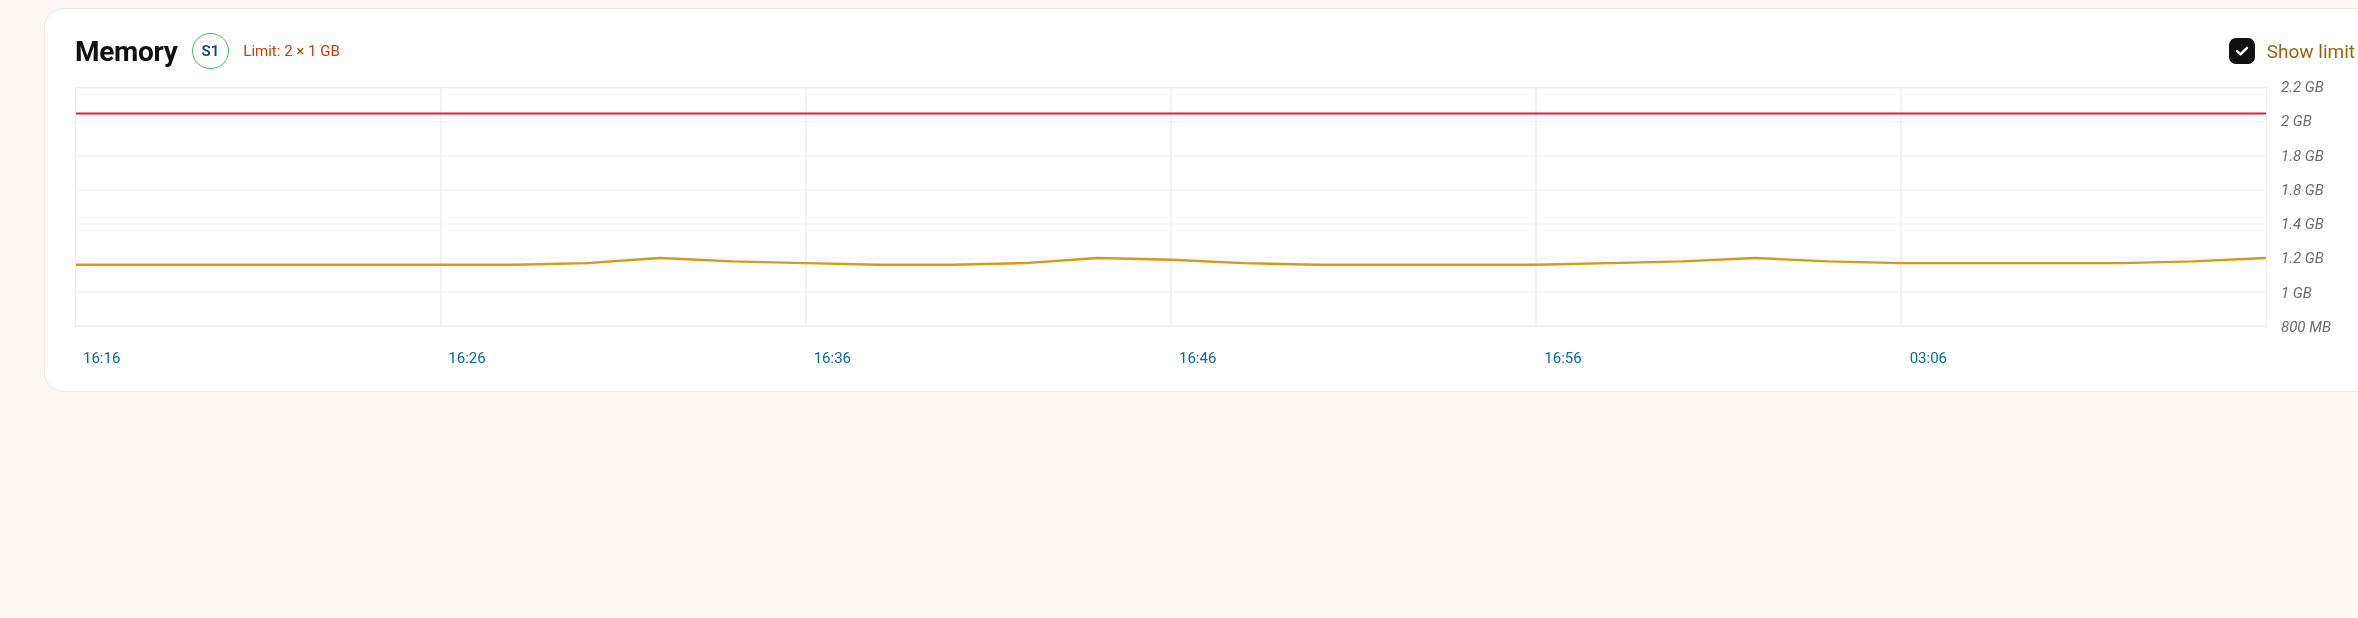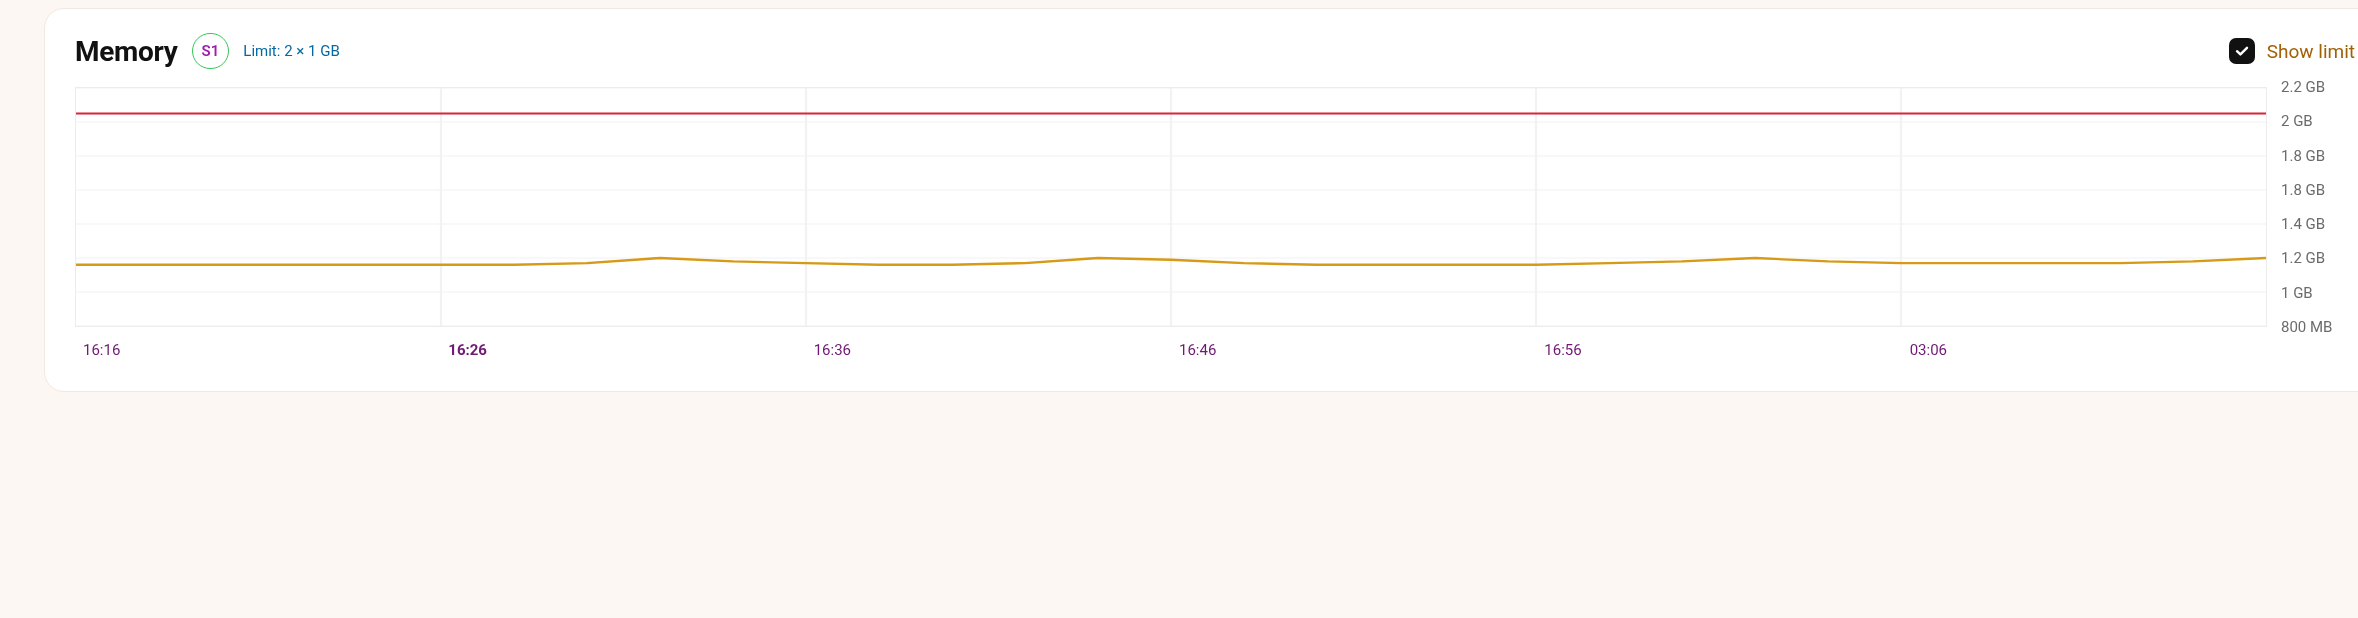--- a/index.html
+++ b/index.html
@@ -34,28 +34,28 @@
       letter-spacing: -0.01em;
     }
     .badge {
       display: inline-flex;
       align-items: center;
       justify-content: center;
       height: 36px;
       padding: 0 9px;
       border: 1.5px solid #34c759;
       border-radius: 999px;
-      color: #a21caf;
+      color: #0c4a6e;
       font-size: 15px;
       font-weight: 600;
       line-height: 1;
     }
     .limit-label {
       font-size: 15px;
-      color: #0369a1;
+      color: #c2410c;
     }
     .header-right {
       display: flex;
       align-items: center;
       gap: 12px;
     }
     .checkbox {
       width: 26px;
       height: 26px;
       border-radius: 7px;
@@ -75,20 +75,21 @@
       width: 100%;
       height: 280px;
     }
     .y-labels {
       position: absolute;
       right: 0;
       top: 0;
       bottom: 40px;
       width: 80px;
       pointer-events: none;
+      font-style: italic;
     }
     .y-label {
       position: absolute;
       left: 6px;
       transform: translateY(-50%);
       font-size: 15px;
       color: #6b6b6b;
       white-space: nowrap;
     }
     .plot {
@@ -106,23 +107,23 @@
     }
     .x-labels {
       position: absolute;
       left: 0;
       right: 88px;
       bottom: 0;
       height: 34px;
     }
     .x-label {
       position: absolute;
-      top: 8px;
+      top: 16px;
       font-size: 15px;
-      color: #701a75;
+      color: #0369a1;
       transform: translateX(0);
     }
     .hgrid line { stroke: #f2f2f2; stroke-width: 1; }
     .vgrid line { stroke: #f2f2f2; stroke-width: 1; }
     .limit-line { stroke: #d6243a; stroke-width: 2.2; fill: none; }
     .data-line  { stroke: #d69a17; stroke-width: 2.4; fill: none; stroke-linejoin: round; stroke-linecap: round; }
   </style>
 </head>
 <body>
 
@@ -172,20 +173,20 @@
         <div class="y-label" style="top: 14.2857%;">2 GB</div>
         <div class="y-label" style="top: 28.5714%;">1.8 GB</div>
         <div class="y-label" style="top: 42.8571%;">1.8 GB</div>
         <div class="y-label" style="top: 57.1429%;">1.4 GB</div>
         <div class="y-label" style="top: 71.4286%;">1.2 GB</div>
         <div class="y-label" style="top: 85.7143%;">1 GB</div>
         <div class="y-label" style="top: 100%;">800 MB</div>
       </div>
     <div class="x-labels" id="x-labels">
         <div class="x-label" style="left: calc(0% + 8px);">16:16</div>
-        <div class="x-label" style="left: calc(16.6667% + 8px); font-weight: bold;">16:26</div>
+        <div class="x-label" style="left: calc(16.6667% + 8px);">16:26</div>
         <div class="x-label" style="left: calc(33.3333% + 8px); text-align: right;">16:36</div>
         <div class="x-label" style="left: calc(50% + 8px);">16:46</div>
         <div class="x-label" style="left: calc(66.6667% + 8px);">16:56</div>
         <div class="x-label" style="left: calc(83.3333% + 8px);">03:06</div>
       </div>
   </div>
 </div>
 
 </body></html>

